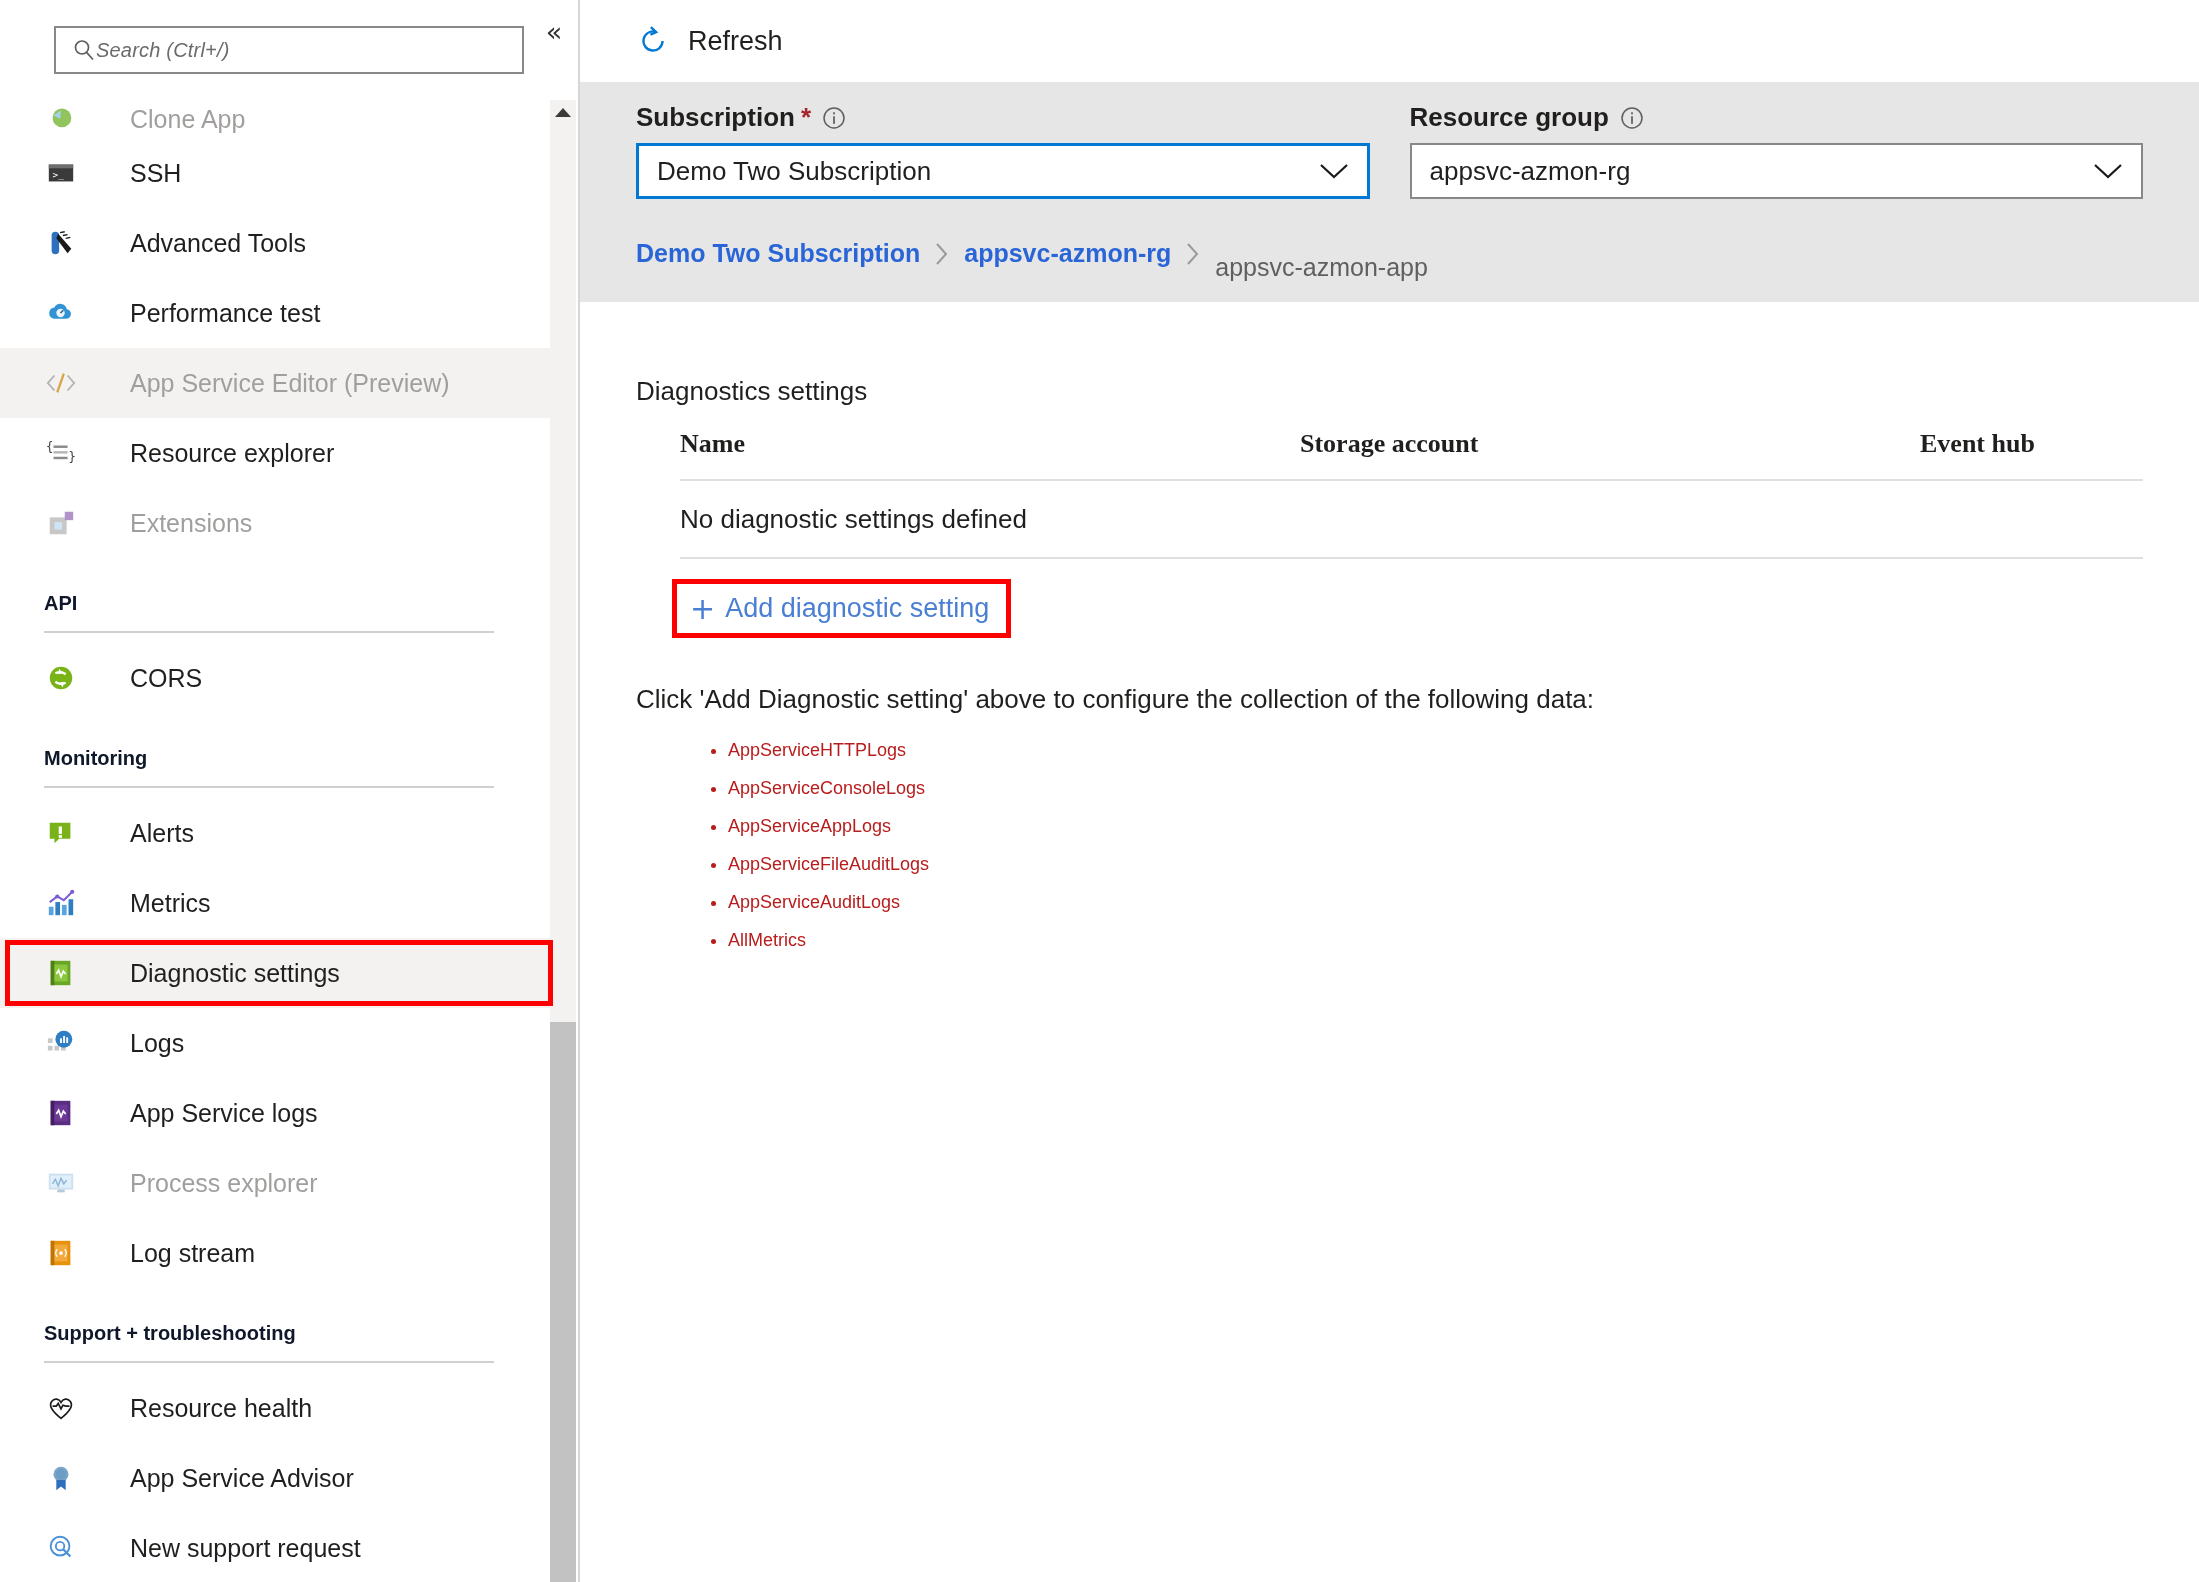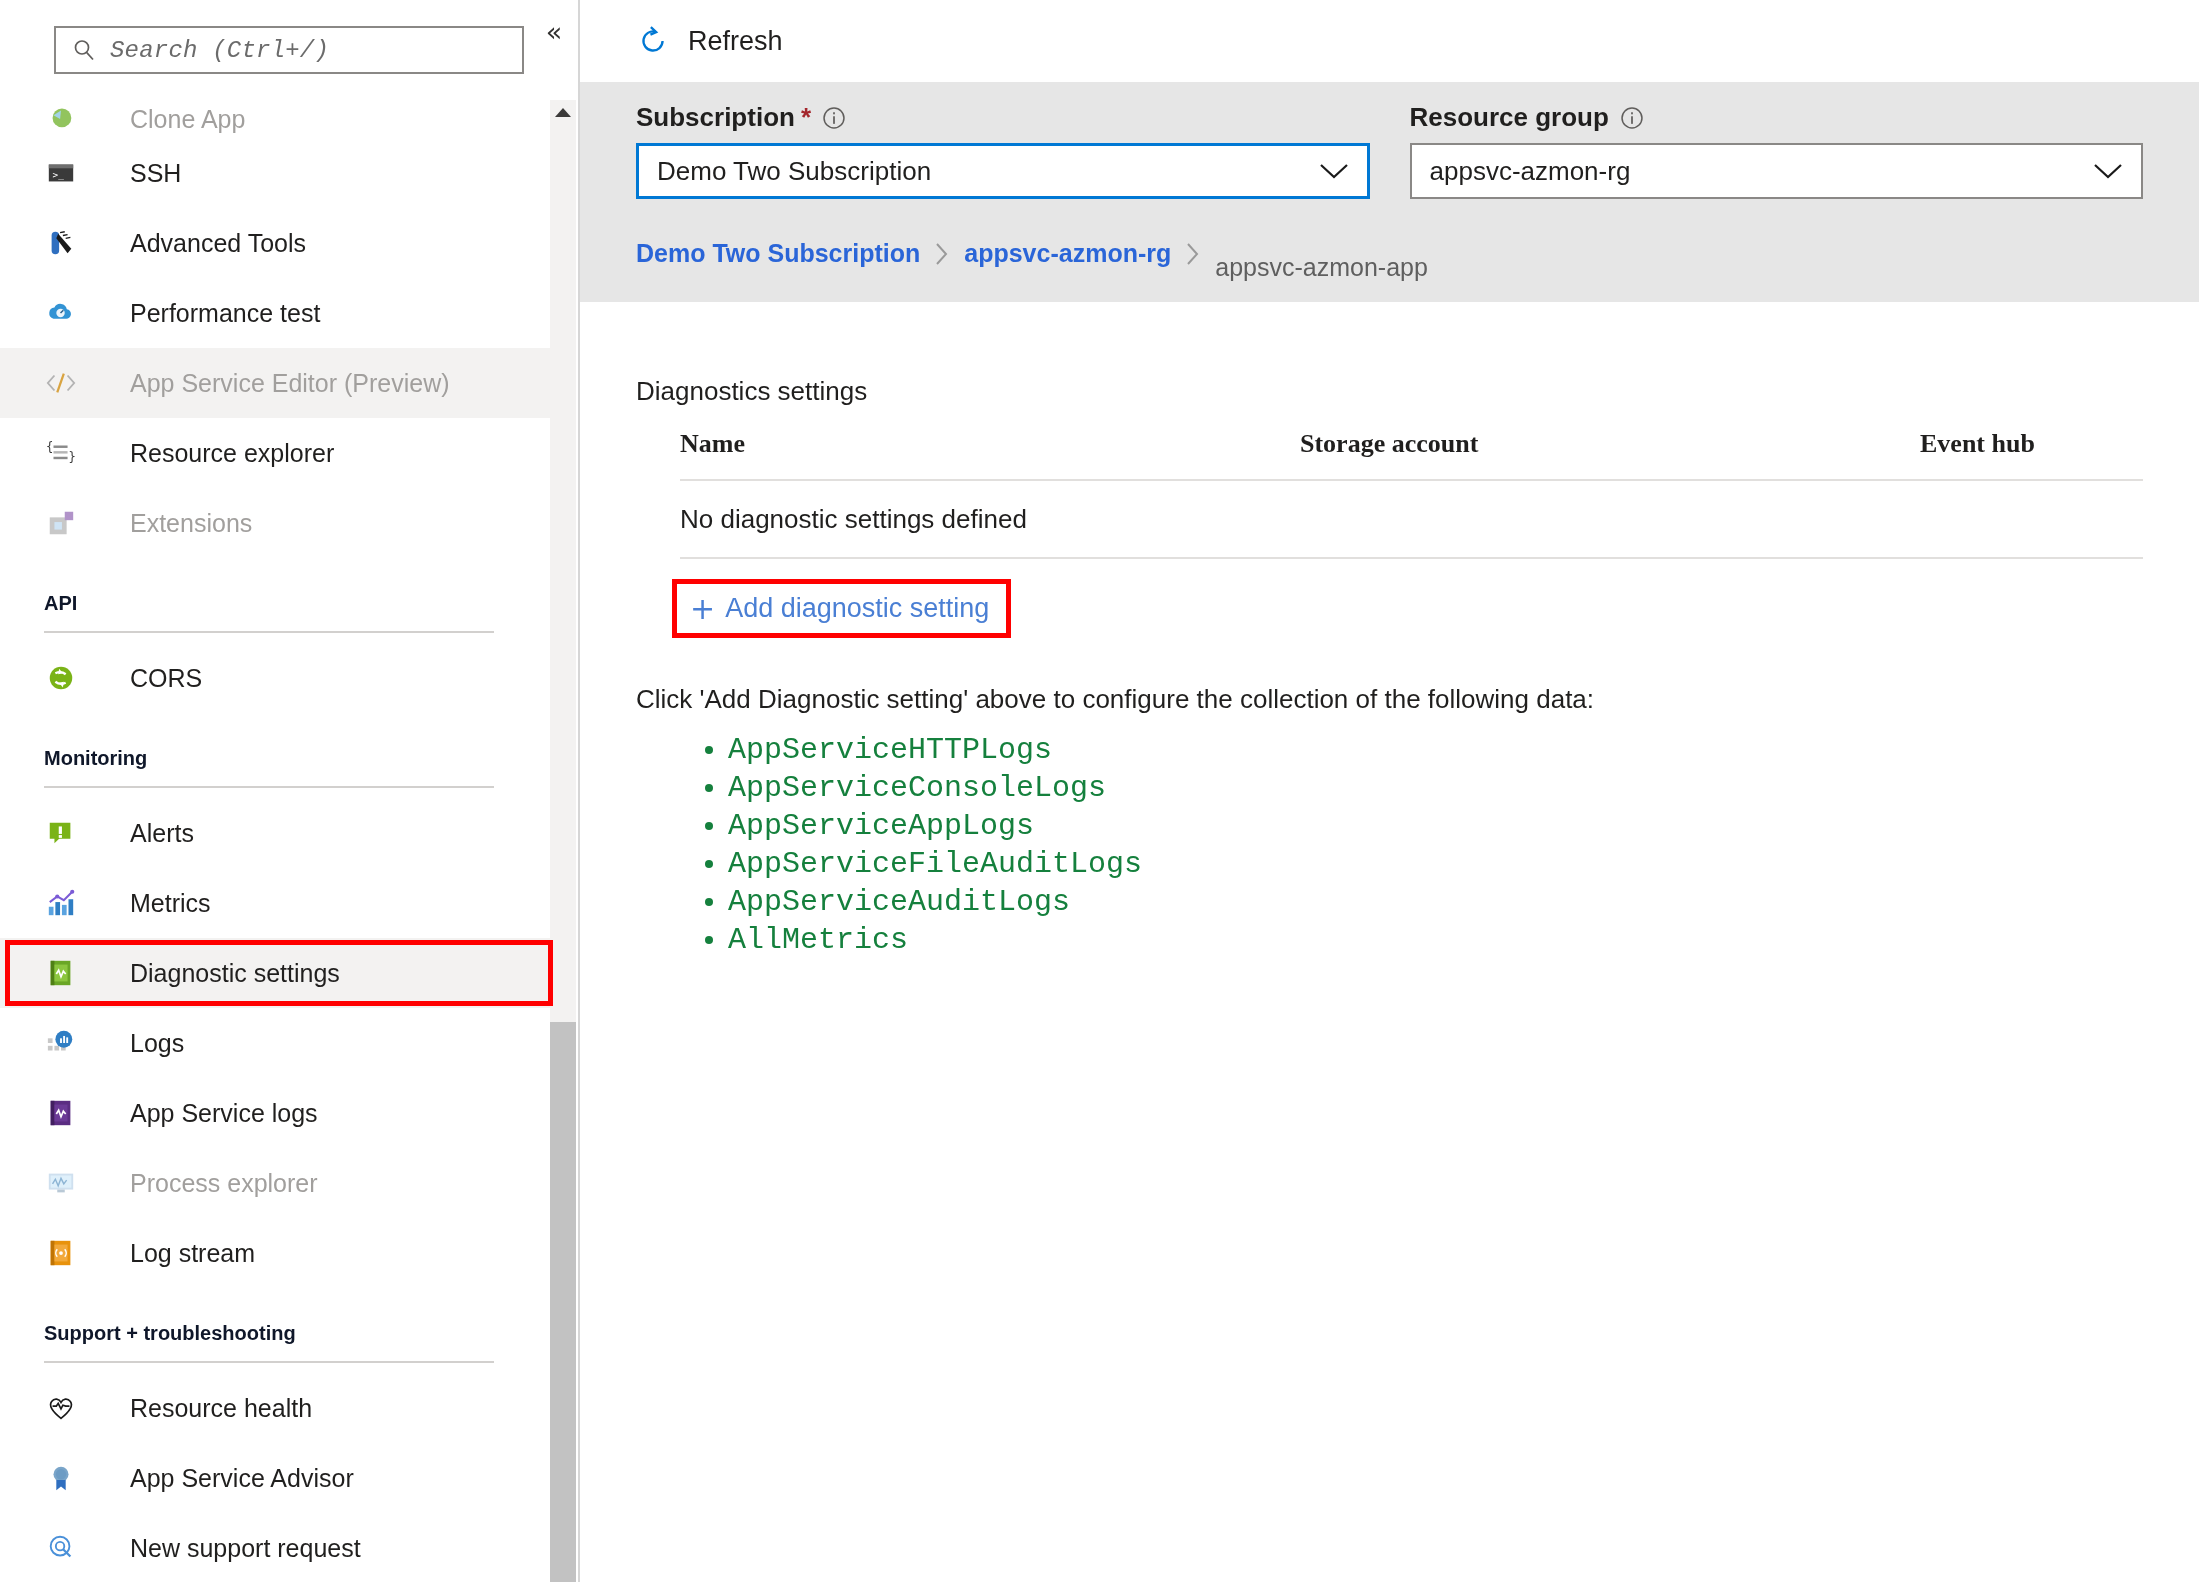--- a/index.html
+++ b/index.html
@@ -33,25 +33,24 @@
   .search-box {
     width: 470px; height: 48px;
     border: 2px solid #8a8886;
     background: #ffffff;
     display: flex;
     align-items: center;
     padding-left: 16px;
   }
   .search-icon { width: 24px; height: 24px; flex: 0 0 24px; }
   .search-placeholder {
-    margin-left: 14px;
-    font-size: 24px;
+    font-size: 20px;
     font-style: italic;
     color: #6b6b6b;
-    font-family: Liberation Mono, monospace;
+    font-family: Liberation Sans, sans-serif;
     letter-spacing: 0.2px;
   }
   .collapse-btn {
     position: absolute;
     top: 14px; left: 536px;
     width: 36px; height: 36px;
     color: #323130;
     font-size: 27px;
     line-height: 36px;
     text-align: center;
@@ -320,24 +319,24 @@
     font-size: 26px;
     color: #201f1e;
     font-family: "Liberation Sans", sans-serif;
   }
   .bullets {
     margin-top: 16px;
     padding-left: 92px;
     list-style: disc;
   }
   .bullets li {
-    font-size: 30px;
-    color: #15803d;
+    font-size: 18px;
+    color: #b91c1c;
     line-height: 38px;
-    font-family: Liberation Mono, monospace;
+    font-family: Liberation Sans, sans-serif;
   }
 </style>
 </head>
 <body>
 
 <div class="app">
 
   <div class="sidebar">
 
     <div class="search-row">

